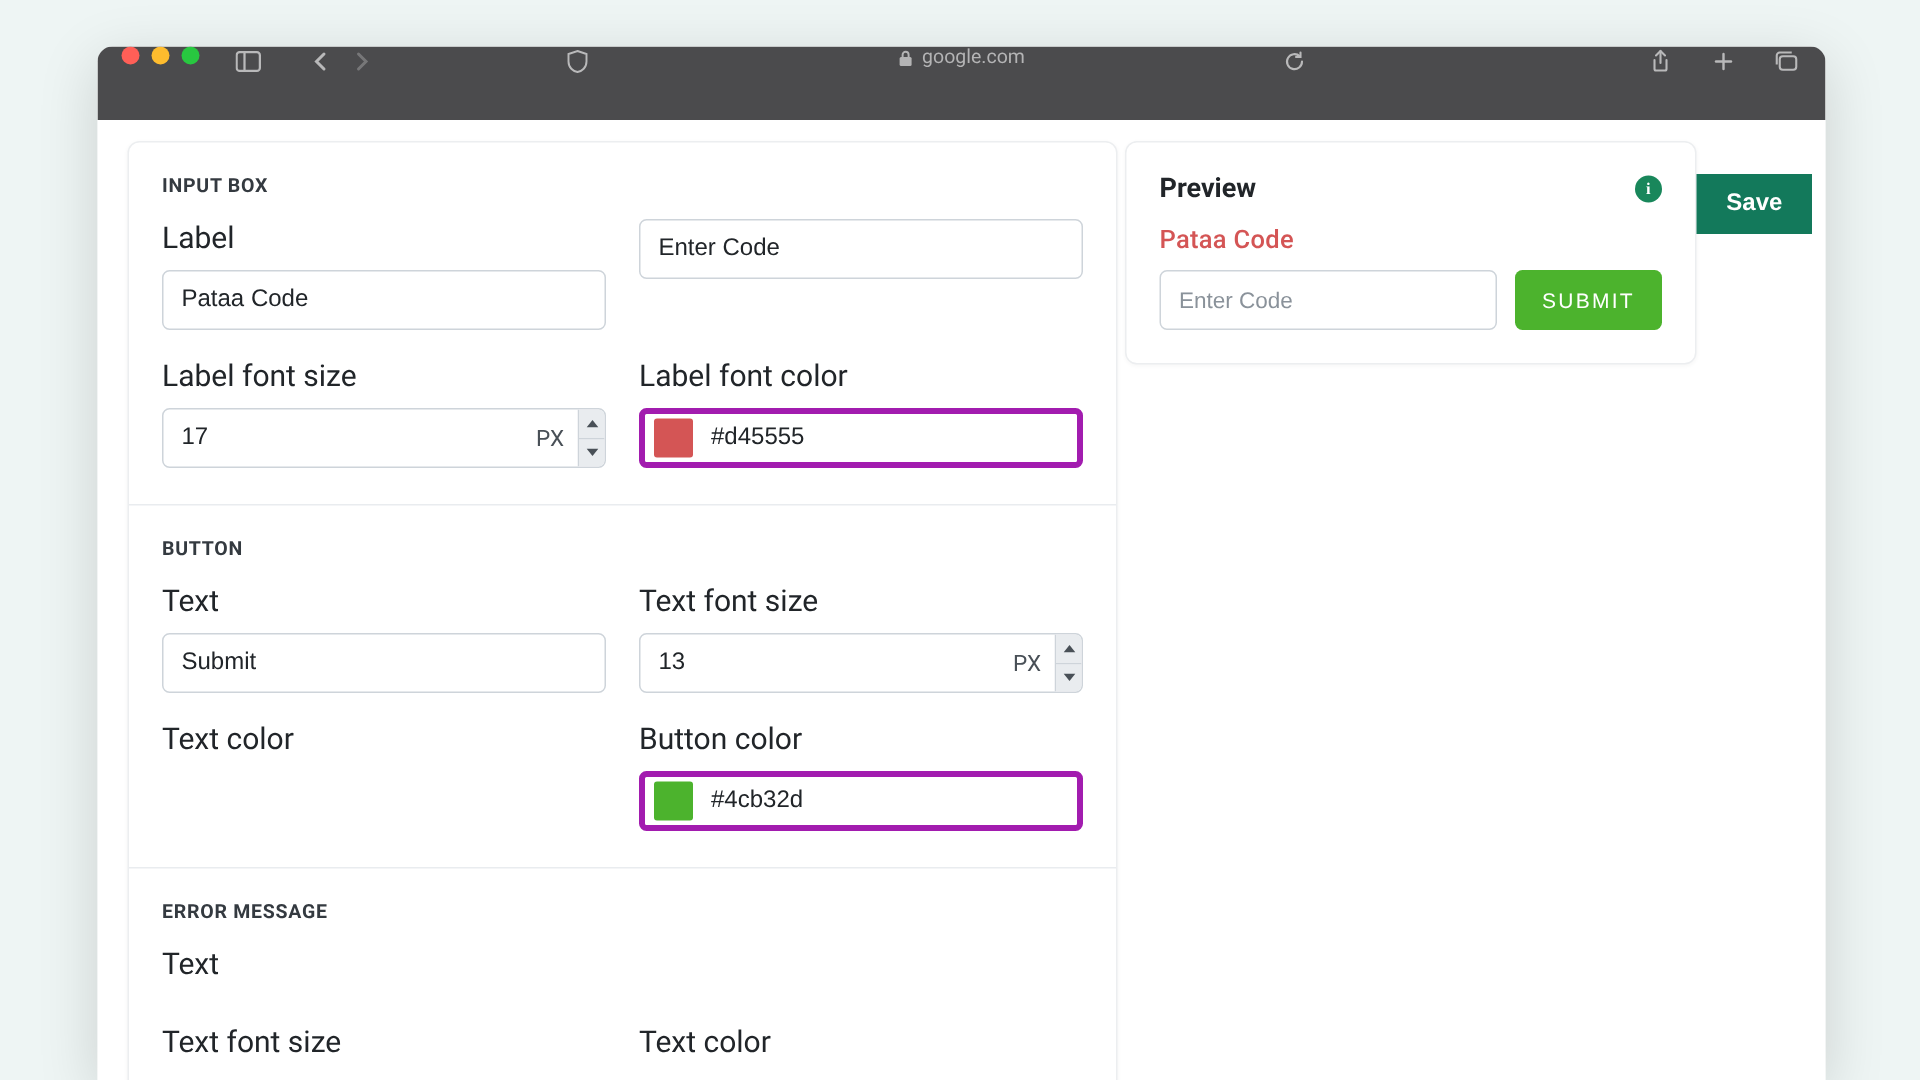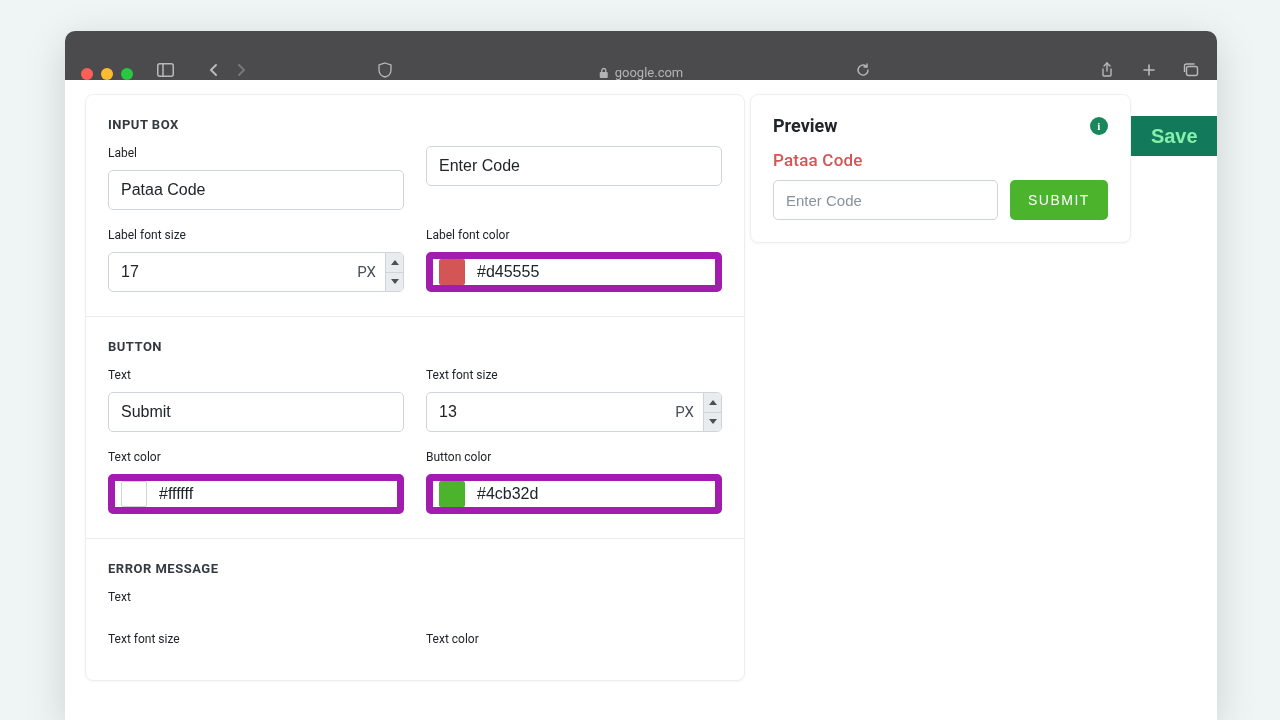--- a/index.html
+++ b/index.html
@@ -18,21 +18,21 @@
     height: 689px;
     background: #ffffff;
     border-radius: 10px 10px 0 0;
     overflow: hidden;
     box-shadow: 0 10px 40px rgba(0,0,0,0.15);
   }
   .toolbar {
     height: 49px;
     background: #4b4b4d;
     display: flex;
-    align-items: flex-end;
+    align-items: flex-start;
     padding: 0 16px;
     gap: 8px;
     position: relative;
   }
   .traffic-lights { display: flex; gap: 8px; margin-right: 14px;}
   .tl { width: 12px; height: 12px; border-radius: 50%; }
   .tl.red { background: #ff5f57; }
   .tl.yellow { background: #febc2e; }
   .tl.green { background: #28c840; }
   .tb-icon {
@@ -66,21 +66,21 @@
   .section { padding: 22px 22px 24px 22px; border-bottom:1px solid #e9ecef; }
   .section:last-child { border-bottom:none; }
   .section-title {
     font-size:13px; font-weight:700; letter-spacing:0.5px;
     color:#343a40; text-transform:uppercase; margin-bottom:14px;
   }
   .row { display:flex; gap:22px; margin-bottom:18px;}
   .row:last-child { margin-bottom:0; }
   .field { flex:1; display:flex; flex-direction:column; }
   .field.full { flex-basis:100%; }
-  .field-label { font-size:12px; color:#212529; margin-bottom:10px; }
+  .field-label { font-size:20px; color:#212529; margin-bottom:10px; }
   .text-input {
     height:40px; border:1px solid #ced4da; border-radius:5px;
     padding:0 12px; font-size:16px; color:#212529; background:#fff;
     outline:none;
   }
   .number-wrap { position:relative; display:flex; align-items:center; }
   .number-wrap .text-input { width:100%; padding-right:60px;}
   .px-suffix {
     position:absolute; right:28px; color:#495057; font-size:15px;
     pointer-events:none;
@@ -91,21 +91,21 @@
     border-radius:0 4px 4px 0; overflow:hidden;
   }
   .step-btn {
     flex:1; background:#e9ecef; border:none; cursor:pointer;
     display:flex; align-items:center; justify-content:center;
     color:#495057;
   }
   .step-btn:first-child { border-bottom:1px solid #ced4da; }
   .step-btn svg { width:8px; height:5px; }
   .color-wrap {
-    height:40px; border:7px solid #a21caf; border-radius:5px;
+    height:40px; border:4px solid #a21caf; border-radius:5px;
     display:flex; align-items:center; padding:0 12px 0 6px; gap:12px; background:#fff;
   }
   .swatch { width:26px; height:26px; border-radius:2px; flex-shrink:0; }
   .swatch.bordered { border:1px solid #ced4da; }
   .color-value { font-size:16px; color:#212529; border:none; outline:none; flex:1; background:transparent; }
 
   .side { width:330px; display:flex; flex-direction:row; }
   .preview-card {
     background:#fff; border:1px solid #eceef0; border-radius:8px;
     padding:20px 22px 22px 22px;
@@ -125,22 +125,22 @@
     padding:0 12px; font-size:15px; color:#495057; background:#fff;
   }
   .pv-input::placeholder { color:#8a929a; }
   .pv-btn {
     height:40px; padding:0 18px; background:#4cb32d; color:#fff;
     border:none; border-radius:5px; font-size:14px; letter-spacing:1.5px;
     font-weight:500; cursor:pointer;
   }
   .save-row { display:flex; justify-content:flex-end; margin-top:22px; }
   .save-btn {
-    background:#13795b; color:#86efac; border:none; border-radius:0;
-    height:40px; padding:0 20px; font-size:20px; font-weight:600; cursor:pointer;
+    background:#13795b; color:#ffffff; border:none; border-radius:0;
+    height:40px; padding:0 20px; font-size:16px; font-weight:600; cursor:pointer;
   }
 </style>
 </head>
 <body>
 
 <div class="browser-window">
 
   <div class="toolbar">
     <div class="traffic-lights">
       <div class="tl red"></div>
@@ -279,24 +279,20 @@
                       <polygon points="0,0 8,0 4,5" fill="#495057"></polygon>
                     </svg>
                   </button>
               </div>
             </div>
           </div>
         </div>
         <div class="row">
           <div class="field">
             <div class="field-label">Text color</div>
-            <div class="color-wrap">
-              <div class="swatch bordered" style="background:#ffffff"></div>
-              <input class="color-value" value="#ffffff" style="">
-            </div>
           </div>
           <div class="field">
             <div class="field-label">Button color</div>
             <div class="color-wrap">
               <div class="swatch" style="background:#4cb32d"></div>
               <input class="color-value" value="#4cb32d" style="">
             </div>
           </div>
         </div>
       </div>

